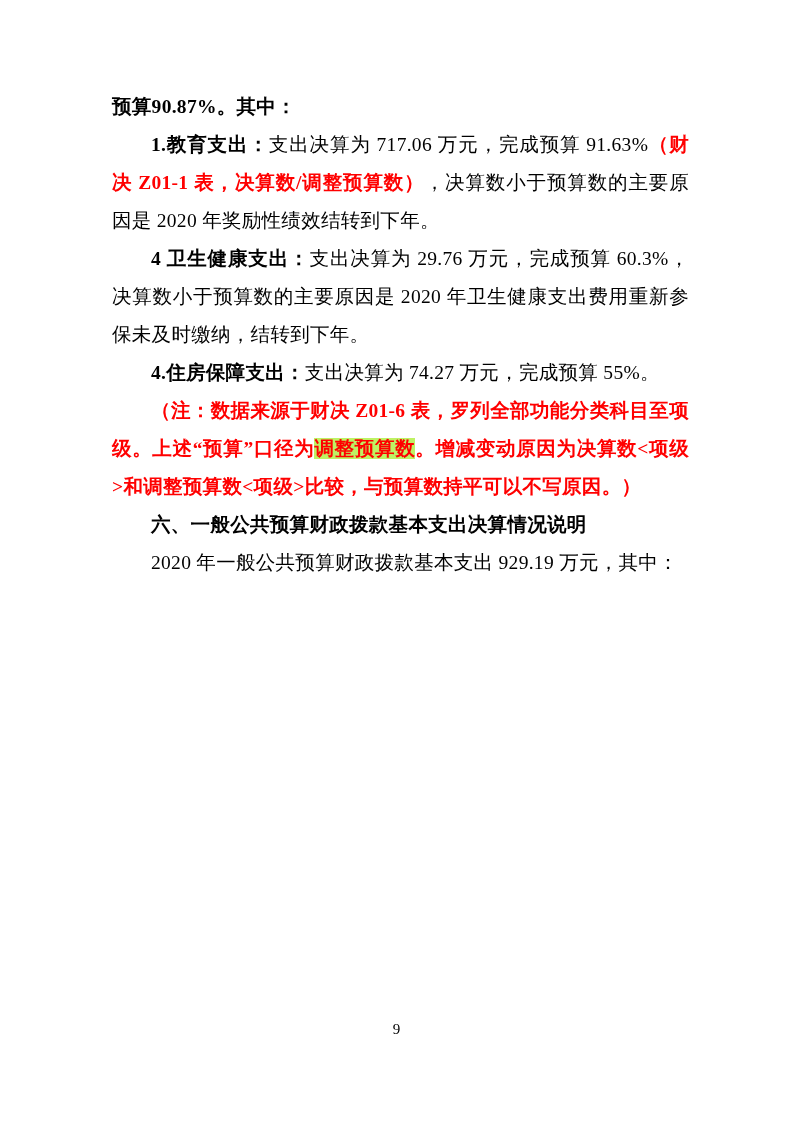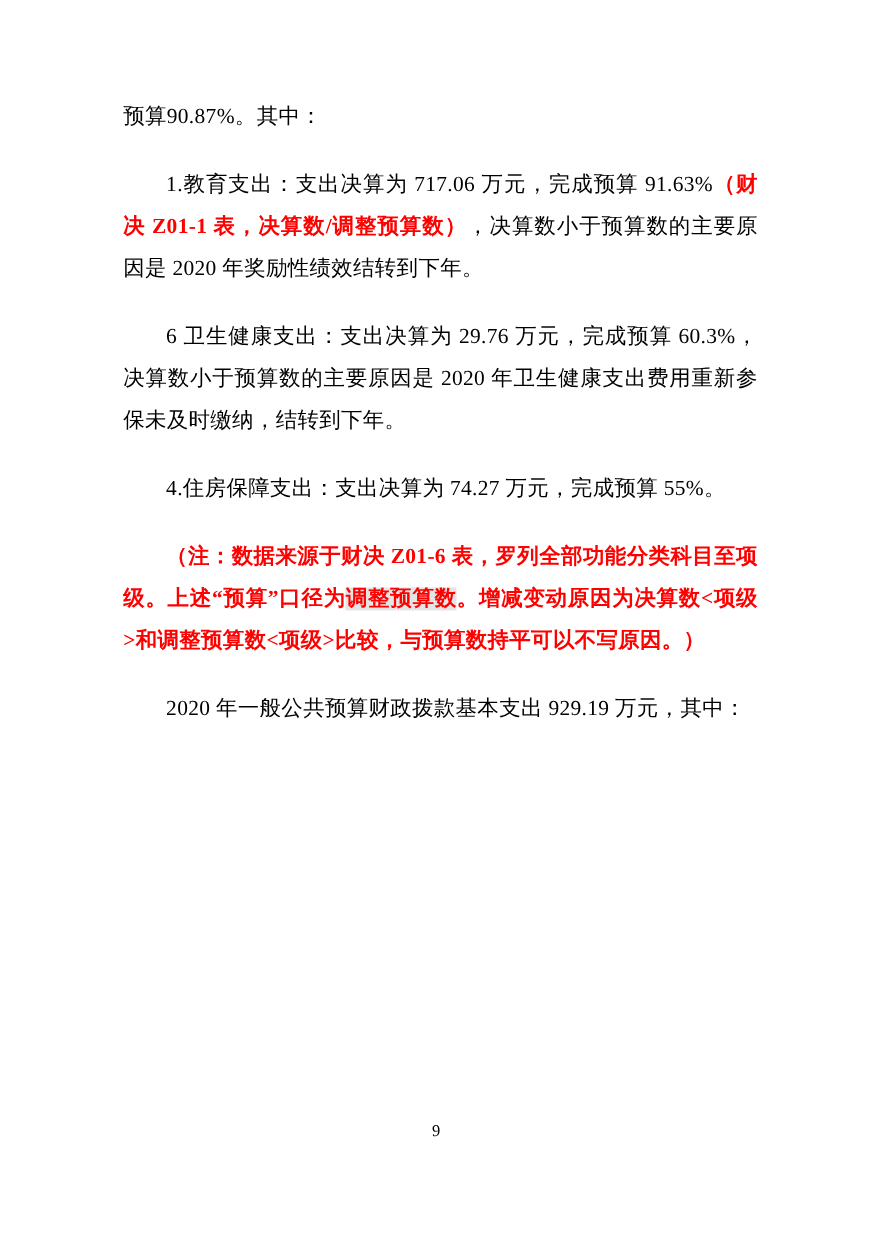--- a/index.html
+++ b/index.html
@@ -25,31 +25,30 @@
   p {
     margin: 0 0 0 0;
     font-size: 19.5px;
     line-height: 38px;
     text-align: justify;
     text-justify: inter-ideograph;
     letter-spacing: 0.3px;
   }
   .indent {
     text-indent: 2em;
-    margin-top: 24px;
   }
   .bold {
-    font-weight: normal;
+    font-weight: bold;
   }
   .redbold {
     color: #ff0000;
     font-weight: bold;
   }
   .hl {
-    background: #e5e5e5;
+    background: #bef264;
   }
   .section-head {
     font-weight: bold;
     text-indent: 2em;
   }
   .pagenum {
     position: absolute;
     left: 0;
     right: 0;
     bottom: 84px;
@@ -70,31 +69,34 @@
   <p class="block bold">
     <span>预算90.87%。其中：</span>
   </p>
 
   <p class="block indent">
     <span class="bold">1.教育支出：</span><span>支出决算为 717.06 万元，完成预算 91.63%</span><span class="redbold">（财决 Z01-1 表，决算数/调整预算数）</span><span>，决算数小于预算数的主要原因是 2020 年奖励性绩效结转到下年。</span>
   </p>
 
 
   <p class="block indent">
-    <span class="bold">6 卫生健康支出：</span><span>支出决算为 29.76 万元，完成预算 60.3%，决算数小于预算数的主要原因是 2020 年卫生健康支出费用重新参保未及时缴纳，结转到下年。</span>
+    <span class="bold">4 卫生健康支出：</span><span>支出决算为 29.76 万元，完成预算 60.3%，决算数小于预算数的主要原因是 2020 年卫生健康支出费用重新参保未及时缴纳，结转到下年。</span>
   </p>
 
   <p class="block indent">
     <span class="bold">4.住房保障支出：</span><span>支出决算为 74.27 万元，完成预算 55%。</span>
   </p>
 
   <p class="block indent">
     <span class="redbold">（注：数据来源于财决 Z01-6 表，罗列全部功能分类科目至项级。上述“预算”口径为</span><span class="redbold hl">调整预算数</span><span class="redbold">。增减变动原因为决算数&lt;项级&gt;和调整预算数&lt;项级&gt;比较，与预算数持平可以不写原因。）</span>
   </p>
 
+  <p class="block section-head">
+    <span>六、一般公共预算财政拨款基本支出决算情况说明</span>
+  </p>
 
   <p class="block indent">
     <span>2020 年一般公共预算财政拨款基本支出 929.19 万元，其中：</span>
   </p>
 
 
   <div class="pagenum">9</div>
 </div>
 
 </body></html>

